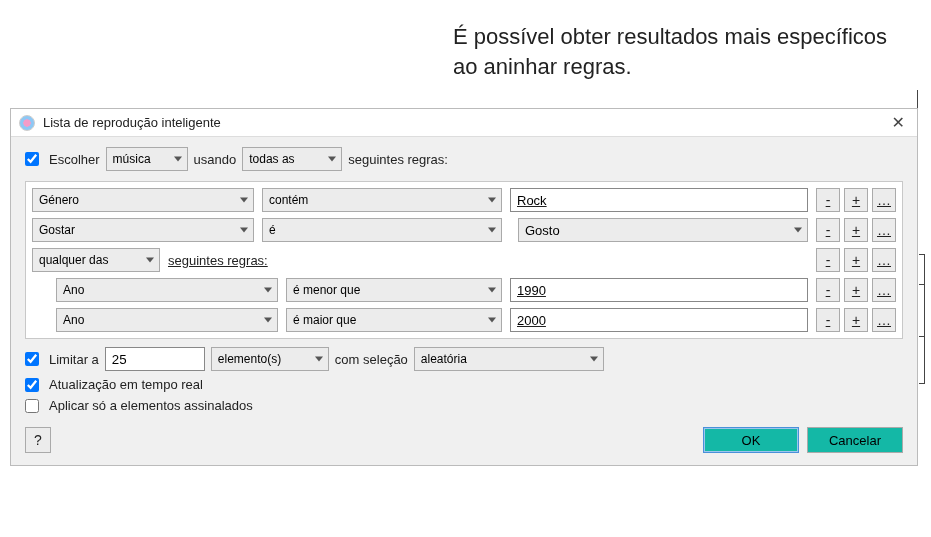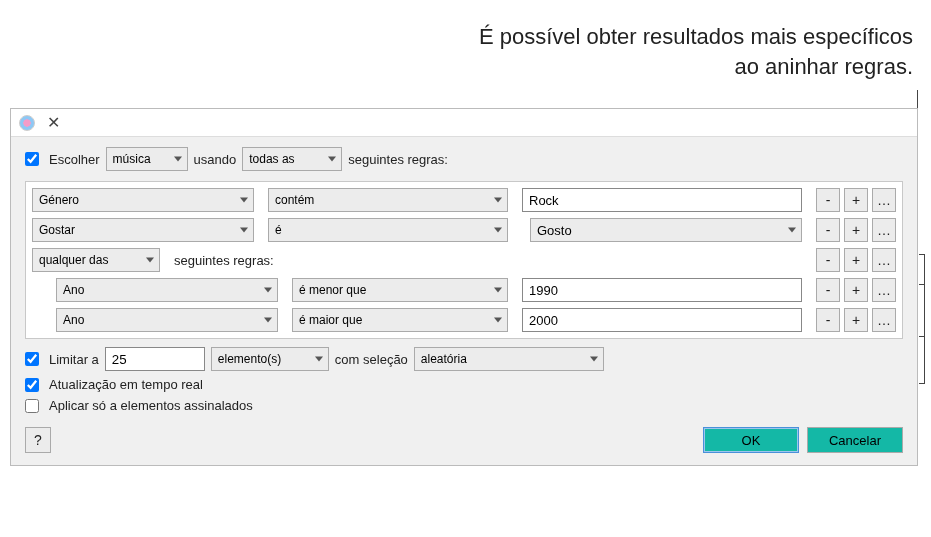--- a/index.html
+++ b/index.html
@@ -13,21 +13,20 @@
   .page {
     width: 931px;
     height: 537px;
     position: relative;
   }
   .callout {
     position: absolute;
     top: 22px;
     right: 18px;
     width: 460px;
-    text-align: right;
     font-size: 22px;
     line-height: 1.35;
     color: #222;
   }
   .callout-line {
     position: absolute;
     top: 90px;
     right: 13px;
     width: 1px;
     height: 194px;
@@ -118,21 +117,21 @@
   .rules {
     border:1px solid #c8c8c8;
     background:#fff;
     padding:6px 6px;
     margin-top:4px;
     display:flex;
     flex-direction:column;
     gap:6px;
   }
   .rule-row {
-    display:flex; align-items:center; gap:14px;
+    display:flex; align-items:center; gap:8px;text-decoration:underline;
   }
   .rule-row.indent1 { padding-left:24px;align-items:flex-end; }
   .field-sel { width:222px; }
   .op-sel { width:240px; }
   .val-input, .val-sel {
     flex:1;
     height:24px;
     border:1px solid #888;
     background:#fff;
     padding:2px 6px;
@@ -187,20 +186,21 @@
 
   <div class="callout">É possível obter resultados mais específicos ao aninhar regras.</div>
   <div class="callout-line"></div>
   <div class="callout-bracket1"></div>
   <div class="callout-bracket2"></div>
 
   <div class="dialog">
 
     <div class="titlebar">
       <div class="logo"></div>
+      <div class="title">Lista de reprodução inteligente</div>
       <div class="close">✕</div>
     </div>
 
     <div class="body">
 
       <div class="toprow">
         <input type="checkbox" checked="" style="">
         <span>Escolher</span>
         <span class="sel-wrap"><select class="" style="width:82px"><option>música</option></select></span>
         <span>usando</span>

